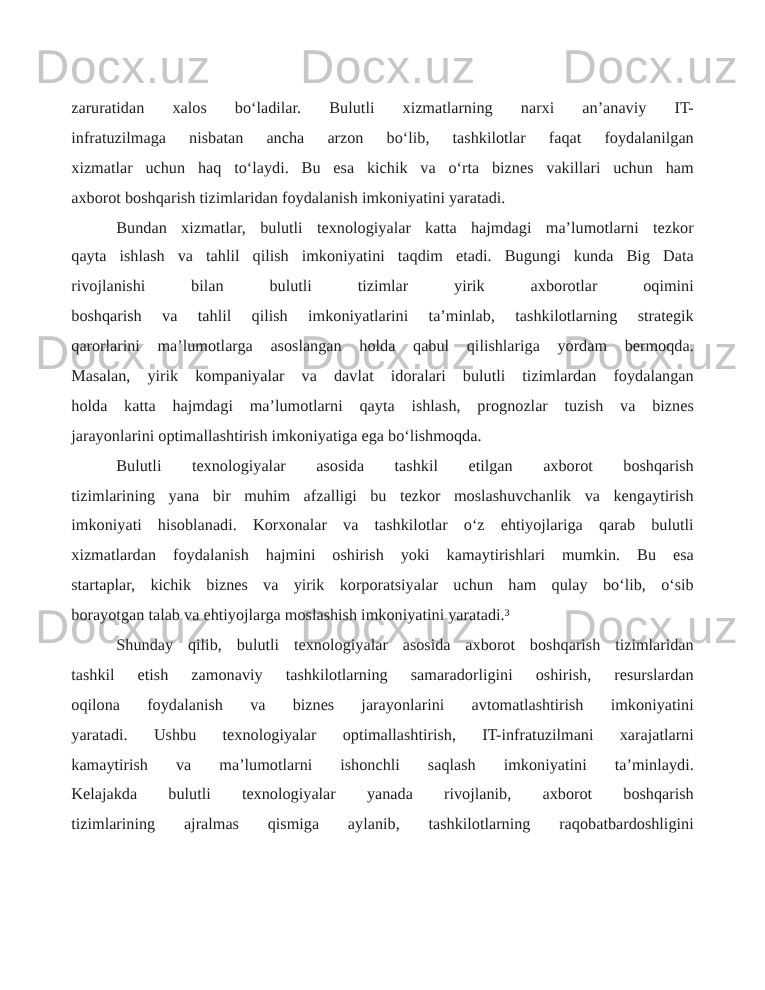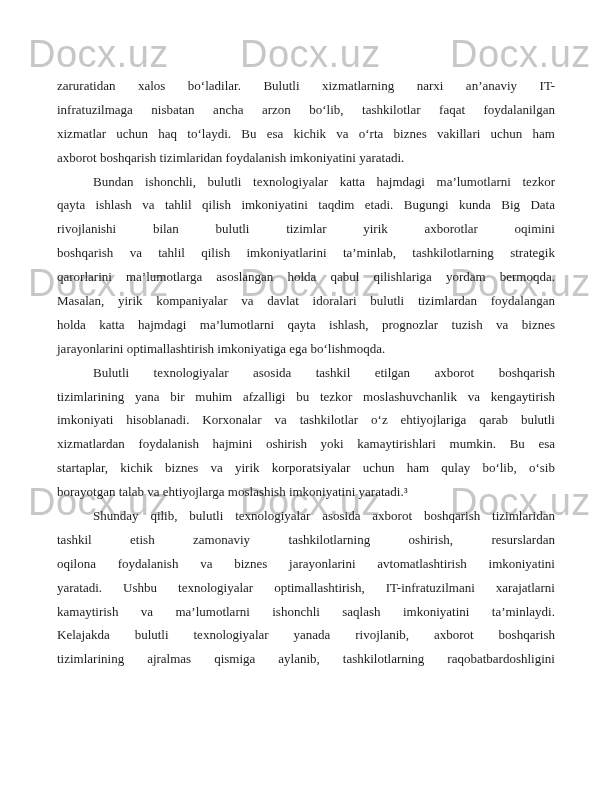--- a/index.html
+++ b/index.html
@@ -97,21 +97,21 @@
           <span class="w">biznes</span>
           <span class="w">vakillari</span>
           <span class="w">uchun</span>
           <span class="w">ham</span>
         </div>
         <div class="line last">axborot boshqarish tizimlaridan foydalanish imkoniyatini yaratadi.</div>
       </div>
       <div class="para">
         <div class="line just indent">
           <span class="w">Bundan</span>
-          <span class="w">ishonchli,</span>
+          <span class="w">xizmatlar,</span>
           <span class="w">bulutli</span>
           <span class="w">texnologiyalar</span>
           <span class="w">katta</span>
           <span class="w">hajmdagi</span>
           <span class="w">maʼlumotlarni</span>
           <span class="w">tezkor</span>
         </div>
         <div class="line just">
           <span class="w">qayta</span>
           <span class="w">ishlash</span>
@@ -248,20 +248,21 @@
           <span class="w">asosida</span>
           <span class="w">axborot</span>
           <span class="w">boshqarish</span>
           <span class="w">tizimlaridan</span>
         </div>
         <div class="line just">
           <span class="w">tashkil</span>
           <span class="w">etish</span>
           <span class="w">zamonaviy</span>
           <span class="w">tashkilotlarning</span>
+          <span class="w">samaradorligini</span>
           <span class="w">oshirish,</span>
           <span class="w">resurslardan</span>
         </div>
         <div class="line just">
           <span class="w">oqilona</span>
           <span class="w">foydalanish</span>
           <span class="w">va</span>
           <span class="w">biznes</span>
           <span class="w">jarayonlarini</span>
           <span class="w">avtomatlashtirish</span>

